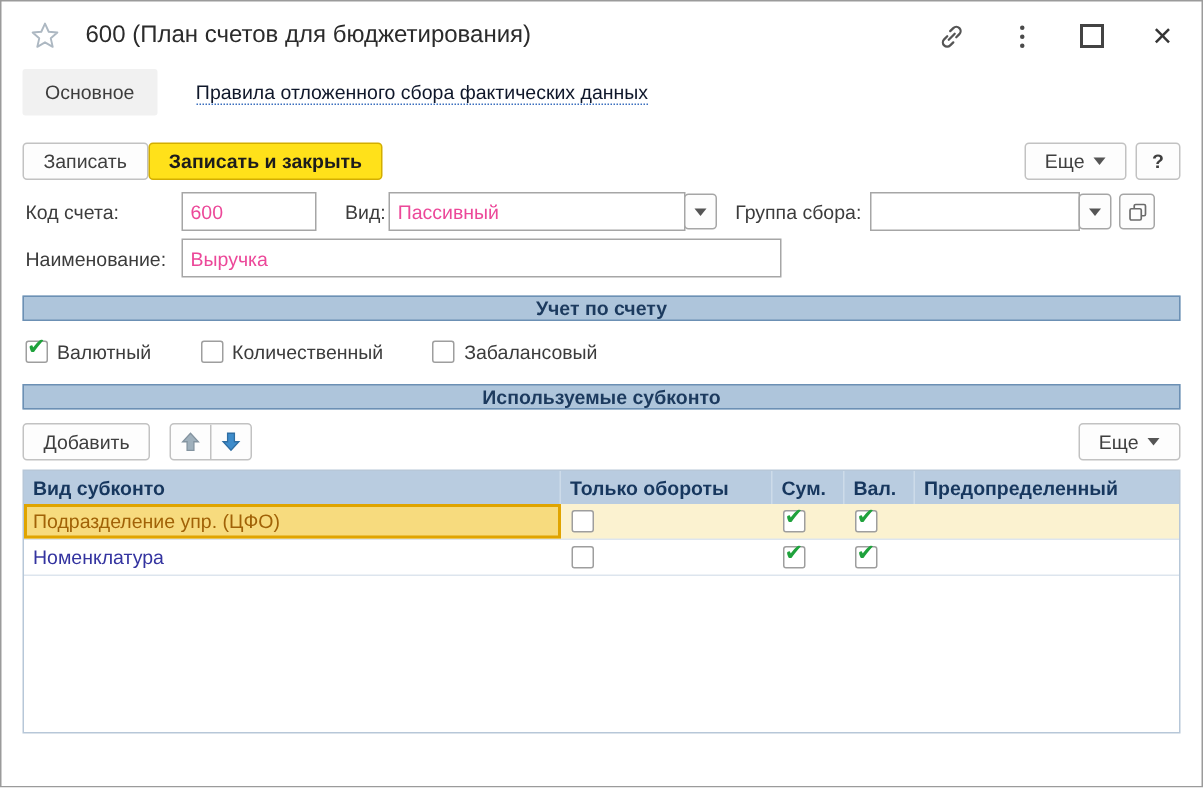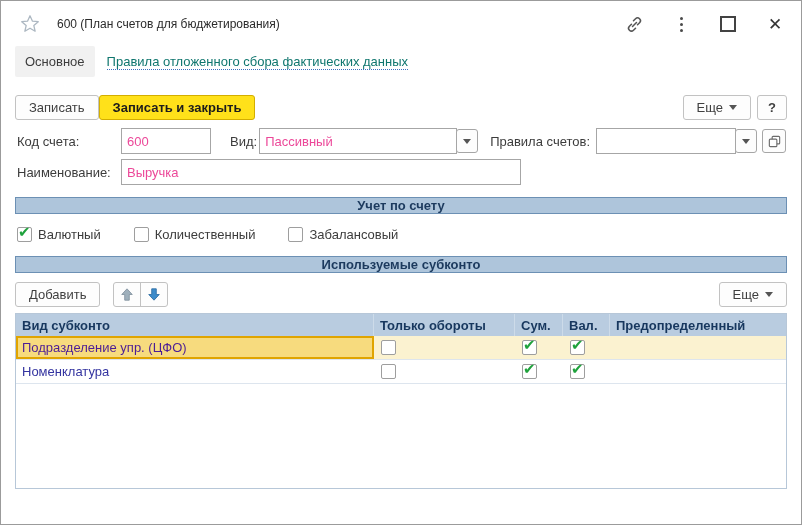--- a/index.html
+++ b/index.html
@@ -4,31 +4,31 @@
 <style>
   html,body{margin:0;padding:0;background:#fff;}
   .window{
     position:relative;width:802px;height:525px;box-sizing:border-box;
     border:1px solid #9b9b9b;background:#fff;overflow:hidden;
     font-family:"Liberation Sans","DejaVu Sans",sans-serif;font-size:13px;color:#333;
   }
   
   .titlebar{display:flex;align-items:center;padding:12px 16px 0 18px;height:34px;box-sizing:border-box;}
   .star{width:22px;height:22px;flex:0 0 auto;}
-  .title{margin-left:16px;font-size:12px;color:#2b2b2b;white-space:nowrap;}
+  .title{margin-left:16px;font-size:16px;color:#2b2b2b;white-space:nowrap;}
   .title-icons{margin-left:auto;display:flex;align-items:center;gap:27px;}
   .icon-btn{display:flex;align-items:center;justify-content:center;width:20px;height:20px;cursor:pointer;}
   .kebab{display:flex;flex-direction:column;gap:3px;align-items:center;}
   .kebab i{width:3px;height:3px;border-radius:50%;background:#4a4a4a;}
   .maxbox{width:12px;height:12px;border:2px solid #434343;}
   .closex{font-size:17px;color:#353535;line-height:1;}
   
   .tabs{display:flex;align-items:center;margin:10px 0 0 14px;height:33px;}
-  .tab{background:#f1f1f1;color:#3d3d3d;padding:8px 10px;border-radius:2px;}
-  .navlink{margin-left:12px;color:#0f766e;border-bottom:1px dotted #3b6fbe;cursor:pointer;}
+  .tab{background:#f1f1f1;color:#3d3d3d;padding:8px 15px;border-radius:2px;}
+  .navlink{margin-left:26px;color:#0f172a;border-bottom:1px dotted #3b6fbe;cursor:pointer;}
   
   .cmdbar{display:flex;align-items:center;margin:17px 14px 0 14px;}
   .btn{background:#fdfdfd;border:1px solid #c2c2c2;border-radius:3px;color:#3f3f3f;
        padding:4px 13px;height:25px;box-sizing:border-box;display:inline-flex;align-items:center;cursor:pointer;white-space:nowrap;}
   .btn-primary{background:#ffe11a;border:1px solid #d3ae00;font-weight:bold;color:#1c1c1c;margin-right:8px;}
   .caret{display:inline-block;margin-left:6px;width:0;height:0;border-left:4px solid transparent;border-right:4px solid transparent;border-top:5px solid #555;}
   .cmd-right{margin-left:auto;display:flex;gap:6px;}
   .btn-help{width:30px;justify-content:center;font-weight:bold;color:#3f3f3f;}
   
   .frow{display:flex;align-items:center;margin:9px 14px 0 16px;height:24px;}
@@ -60,21 +60,21 @@
   
   .grid{margin:6px 14px 4px 14px;height:176px;box-sizing:border-box;border:1px solid #b7c7d8;background:#fff;overflow:hidden;}
   .trow{display:grid;grid-template-columns:358px 141px 48px 47px 1fr;}
   .thead{background:#b9cce0;height:22px;}
   .th{display:flex;align-items:center;padding:0 0 0 6px;color:#17375e;font-weight:bold;white-space:nowrap;overflow:hidden;border-right:1px solid #cddbe9;}
   .th:last-child{border-right:none;}
   .tbody-row{height:23px;border-bottom:1px solid #dde5ee;cursor:pointer;}
   .td{display:flex;align-items:center;padding-left:6px;overflow:hidden;white-space:nowrap;}
   .td-name{color:#3434a0;}
   .tbody-row.selected{background:#fbf2d0;}
-  .tbody-row.selected .td-name{background:#f7db7e;box-shadow:inset 0 0 0 2px #e0a400;color:#4c1d95;}
+  .tbody-row.selected .td-name{background:#f7db7e;box-shadow:inset 0 0 0 2px #e0a400;color:#a16207;}
   .td .cb{margin-left:1px;}
 </style>
 </head>
 <body>
 
 <div class="window">
 
   <div class="titlebar">
     <svg class="star" viewBox="0 0 24 24">
       <path d="M12 3l2.7 5.9 6.3.6-4.8 4.2 1.4 6.2-5.6-3.3-5.6 3.3 1.4-6.2-4.8-4.2 6.3-.6z" fill="#ffffff" stroke="#adb8c2" stroke-width="1.4" stroke-linejoin="round"></path>
@@ -118,21 +118,21 @@
   </div>
 
   <div class="frow">
     <span class="flabel" style="width:104px;">Код счета:</span>
     <input class="tfield" style="width: 90px;" value="600">
     <span class="flabel" style="margin-left:19px;margin-right:2px;">Вид:</span>
     <input class="tfield" style="width: 198px;" value="Пассивный">
     <div class="combo-btn">
         <span class="caret"></span>
       </div>
-    <span class="flabel" style="margin-left:12px;margin-right:6px;">Правила счетов:</span>
+    <span class="flabel" style="margin-left:12px;margin-right:6px;">Группа сбора:</span>
     <input class="tfield" style="width: 140px;" value="">
     <div class="combo-btn">
         <span class="caret"></span>
       </div>
     <div class="sq-btn">
       <svg width="15" height="15" viewBox="0 0 16 16">
         <rect x="5.5" y="2.5" width="8" height="8" fill="#fff" stroke="#6b6b6b" stroke-width="1.2" rx="1"></rect>
         <rect x="2.5" y="5.5" width="8" height="8" fill="#fdfdfd" stroke="#6b6b6b" stroke-width="1.2" rx="1"></rect>
       </svg>
     </div>

